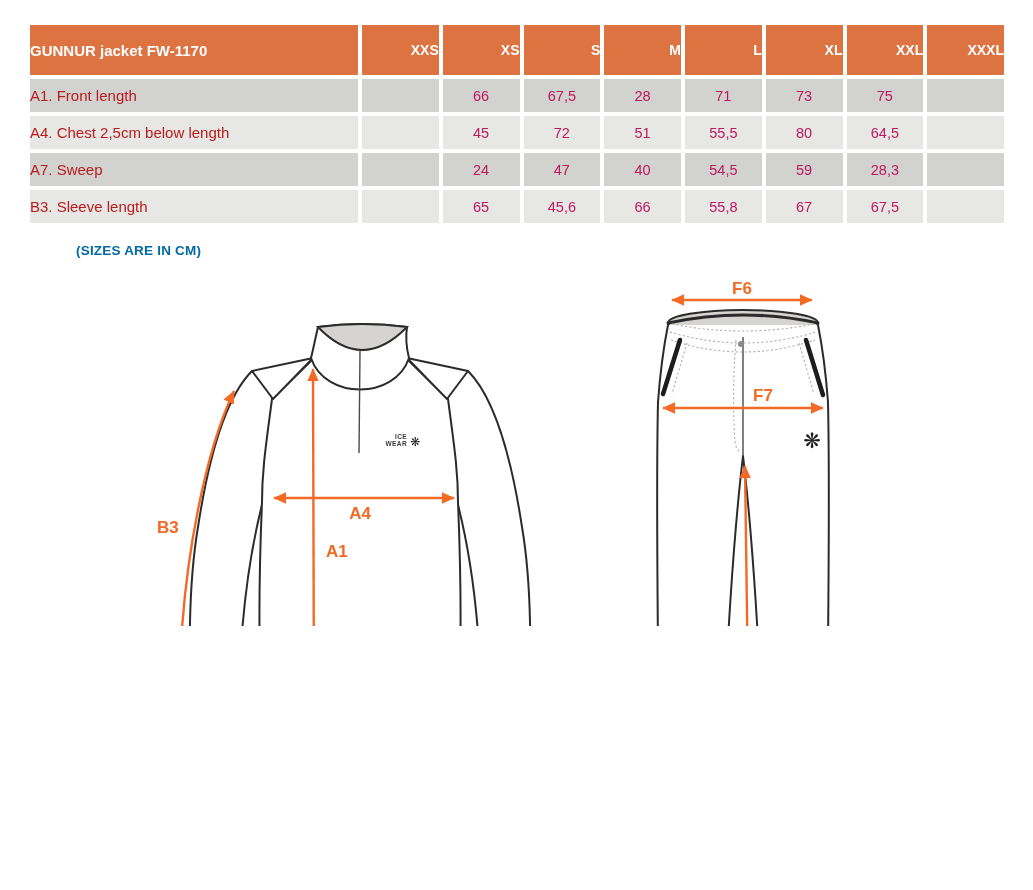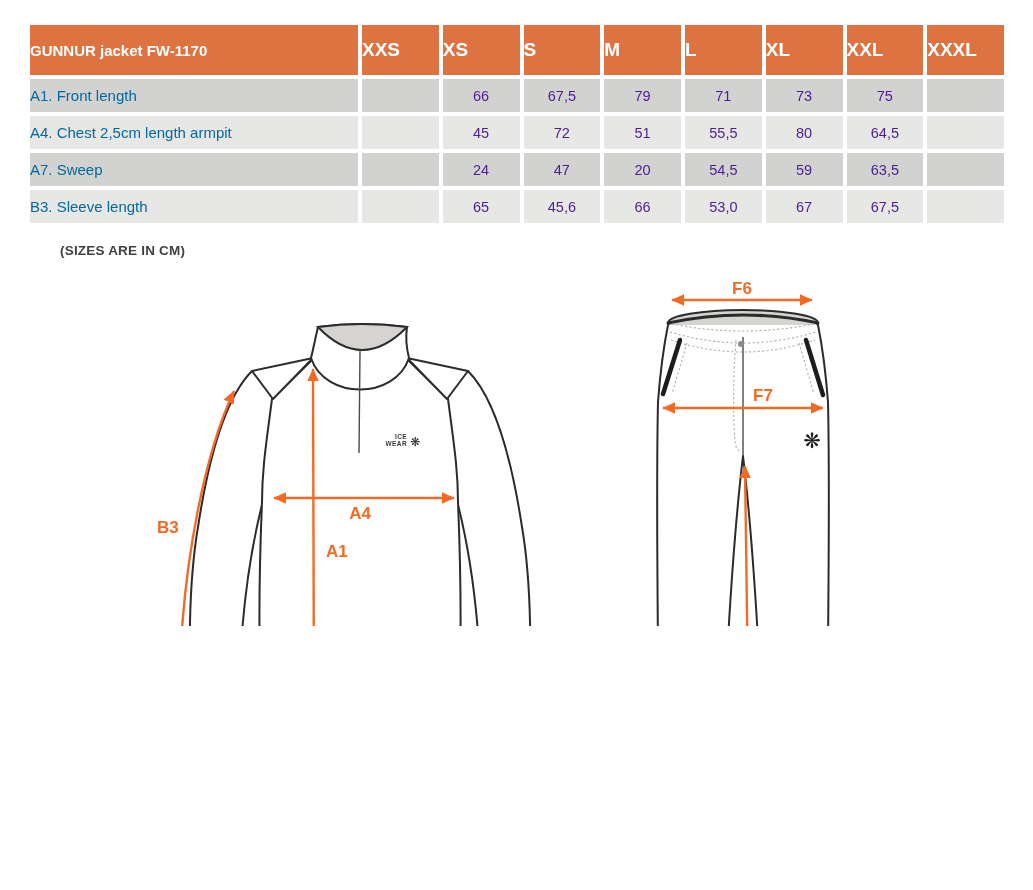--- a/index.html
+++ b/index.html
@@ -5,28 +5,28 @@
   html,body { margin:0; padding:0; background:#fff; }
   .page { position:relative; width:1033px; height:626px; background:#ffffff;
           font-family:"Liberation Sans",sans-serif; overflow:hidden; }
 
   
   table.size-table { position:absolute; left:26px; top:21px; width:982px;
                      border-collapse:separate; border-spacing:4px; table-layout:fixed; }
   table.size-table th, table.size-table td { padding:0; }
   th.title-cell { width:328px; background:#DE7342; color:#ffffff; height:50px;
                   text-align:left; padding-left:38px; font-size:15px; font-weight:bold; }
-  th.size-th { background:#DE7342; color:#ffffff; height:50px; text-align:left;
-               font-size:19px; font-weight:bold; }
-  td.label-cell { text-align:left; padding-left:38px; font-size:15px; color:#0369a1; height:33px; }
-  td.val-cell { text-align:center; font-size:14.5px; color:#4c1d95; height:33px; }
+  th.size-th { background:#DE7342; color:#ffffff; height:50px; text-align:right;
+               font-size:14px; font-weight:bold; }
+  td.label-cell { text-align:left; padding-left:38px; font-size:15px; color:#b91c1c; height:33px; }
+  td.val-cell { text-align:center; font-size:14.5px; color:#be185d; height:33px; }
   tr.row-dark td { background:#D2D2D0; }
   tr.row-light td { background:#E7E7E5; }
 
-  .note { position:absolute; left:60px; top:243px; color:#404040;
+  .note { position:absolute; left:76px; top:243px; color:#0369a1;
           font-size:13.5px; font-weight:600; letter-spacing:.2px; }
 
   
   svg.diagram { position:absolute; overflow:visible; }
   #jacket-svg { left:130px; top:295px; }
   #pants-svg  { left:630px; top:280px; }
 
   .outline { fill:#ffffff; stroke:#2b2b2b; stroke-width:2; stroke-linejoin:round; stroke-linecap:round; }
   .line    { fill:none; stroke:#2b2b2b; stroke-width:2; stroke-linejoin:round; stroke-linecap:round; }
   .thin    { fill:none; stroke:#4a4a4a; stroke-width:1.4; }
@@ -59,55 +59,55 @@
           <th class="size-th">XXXL</th>
         </tr>
     </thead>
     <tbody>
 
     <tr class="row-dark">
           <td class="label-cell">A1. Front length</td>
           <td class="val-cell"></td>
           <td class="val-cell">66</td>
           <td class="val-cell">67,5</td>
-          <td class="val-cell">79</td>
+          <td class="val-cell">28</td>
           <td class="val-cell">71</td>
           <td class="val-cell">73</td>
           <td class="val-cell">75</td>
           <td class="val-cell"></td>
         </tr>
         <tr class="row-light">
-          <td class="label-cell">A4. Chest 2,5cm length armpit</td>
+          <td class="label-cell">A4. Chest 2,5cm below length</td>
           <td class="val-cell"></td>
           <td class="val-cell">45</td>
           <td class="val-cell">72</td>
           <td class="val-cell">51</td>
           <td class="val-cell">55,5</td>
           <td class="val-cell">80</td>
           <td class="val-cell">64,5</td>
           <td class="val-cell"></td>
         </tr>
         <tr class="row-dark">
           <td class="label-cell">A7. Sweep</td>
           <td class="val-cell"></td>
           <td class="val-cell">24</td>
           <td class="val-cell">47</td>
-          <td class="val-cell">20</td>
+          <td class="val-cell">40</td>
           <td class="val-cell">54,5</td>
           <td class="val-cell">59</td>
-          <td class="val-cell">63,5</td>
+          <td class="val-cell">28,3</td>
           <td class="val-cell"></td>
         </tr>
         <tr class="row-light">
           <td class="label-cell">B3. Sleeve length</td>
           <td class="val-cell"></td>
           <td class="val-cell">65</td>
           <td class="val-cell">45,6</td>
           <td class="val-cell">66</td>
-          <td class="val-cell">53,0</td>
+          <td class="val-cell">55,8</td>
           <td class="val-cell">67</td>
           <td class="val-cell">67,5</td>
           <td class="val-cell"></td>
         </tr>
       </tbody>
   </table>
 
   <div class="note">(SIZES ARE IN CM)</div>
 
   <svg id="jacket-svg" class="diagram" width="450" height="480" viewBox="0 0 450 480">

